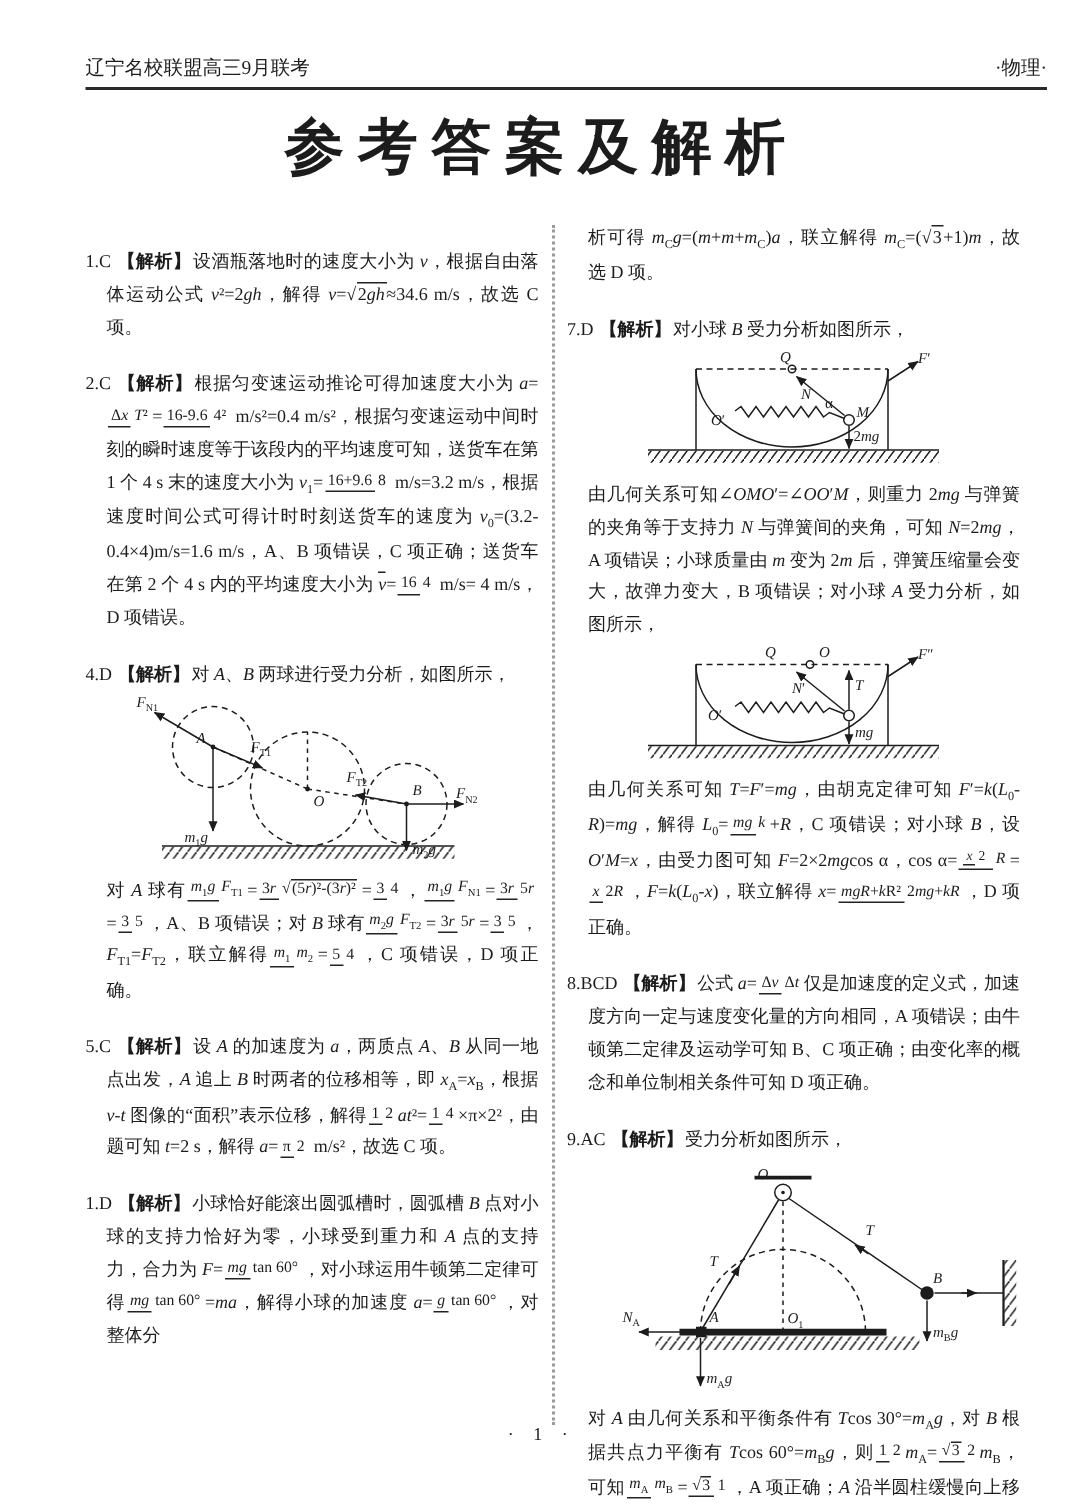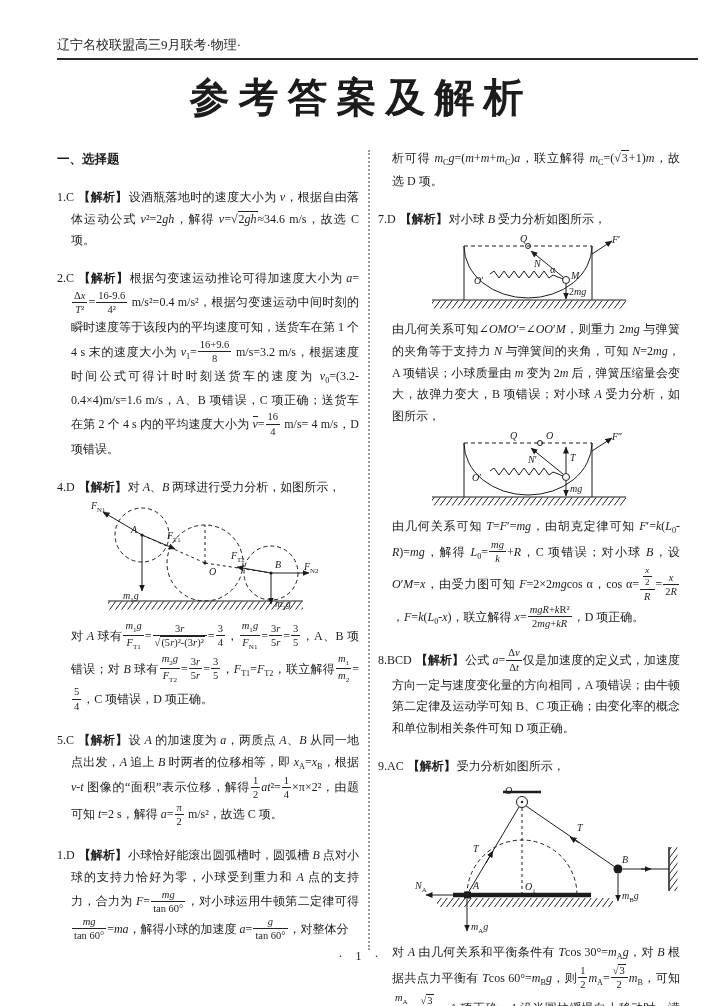--- a/index.html
+++ b/index.html
@@ -1,35 +1,35 @@
 <!DOCTYPE html>
 <html><head>
 <meta charset="utf-8">
 <style>
   *{margin:0;padding:0;box-sizing:border-box;}
   html,body{background:#d9d9d9;}
   .page{position:relative;width:722px;height:1006px;background:#ffffff;margin:0 auto;
         font-family:"Liberation Serif","DejaVu Serif",serif;color:#1c1c1c;overflow:hidden;}
-  .header{position:absolute;top:36px;left:57px;width:641px;display:flex;
+  .header{position:absolute;top:36px;left:57px;width:641px;display:flex;justify-content:space-between;
           align-items:flex-end;font-size:13px;padding-bottom:4px;border-bottom:2px solid #2a2a2a;}
   .title{position:absolute;top:70px;left:0;width:100%;text-align:center;
          font-family:"DejaVu Sans","Liberation Sans",sans-serif;font-weight:900;font-size:40px;letter-spacing:9px;}
   .columns{position:absolute;top:148px;left:57px;width:640px;display:flex;}
   .col{width:302px;}
   .col.right{margin-left:19px;}
   .divider{position:absolute;top:150px;left:368px;height:800px;border-left:2px dotted #9a9a9a;}
   .blk{font-size:12px;line-height:1.82;text-align:justify;text-justify:inter-character;}
   .sec{font-weight:bold;font-size:12.5px;}
   .item{padding-left:14px;text-indent:-14px;margin-top:16px;}
   .cont{padding-left:14px;}
   .inum{margin-right:4px;}
   .jx{font-weight:bold;margin-right:1px;}
   .it{font-style:italic;}
   sub{font-size:68%;}
-  .frac{display:inline-flex;flex-direction:column;text-align:center;vertical-align:middle;
+  .frac{display:inline-flex;flex-direction:row;text-align:center;vertical-align:middle;
         font-size:10.5px;line-height:1.25;margin:0 1px;position:relative;top:-1px;text-indent:0;}
   .frac>.fnum{border-bottom:1px solid #222;padding:0 2px;}
   .frac>.fden{padding:0 2px;}
   .frac .frac{font-size:9px;}
   .sqrt{white-space:nowrap;text-align:center;}
   .rad{border-top:1px solid #222;padding:0 1px;}
   .ol{border-top:1px solid #222;}
   .fig{position:relative;margin:3px auto;}
   .fig svg{display:block;}
   .flabel{position:absolute;font-size:10px;line-height:1;white-space:nowrap;text-indent:0;}
@@ -40,21 +40,20 @@
 
 <div class="page">
   <div class="header">
     <span>辽宁名校联盟高三9月联考</span>
     <span>·物理·</span>
   </div>
   <div class="title">参考答案及解析</div>
   <div class="divider"></div>
   <div class="columns">
     <div class="col">
-  <p class="blk sec">一、选择题</p>
 
   <p class="blk item"><span class="inum">1.C</span><b class="jx">【解析】</b><span>设酒瓶落地时的速度大小为 <span class="it">v</span>，根据自由落体运动公式 <span class="it">v</span>²=2<span class="it">gh</span>，解得 <span class="it">v</span>=<span class="sqrt"><span class="rsign">√</span><span class="rad">2<span class="it">gh</span></span></span>≈34.6 m/s，故选 C 项。</span></p>
 
   <p class="blk item"><span class="inum">2.C</span><b class="jx">【解析】</b><span>根据匀变速运动推论可得加速度大小为 <span class="it">a</span>=<span class="frac">
               <span class="fnum">Δ<span class="it">x</span></span>
               <span class="fden"><span class="it">T</span>²</span>
             </span>=<span class="frac">
               <span class="fnum">16-9.6</span>
               <span class="fden">4²</span>
             </span> m/s²=0.4 m/s²，根据匀变速运动中间时刻的瞬时速度等于该段内的平均速度可知，送货车在第 1 个 4 s 末的速度大小为 <span class="it">v</span><sub>1</sub>=<span class="frac">

